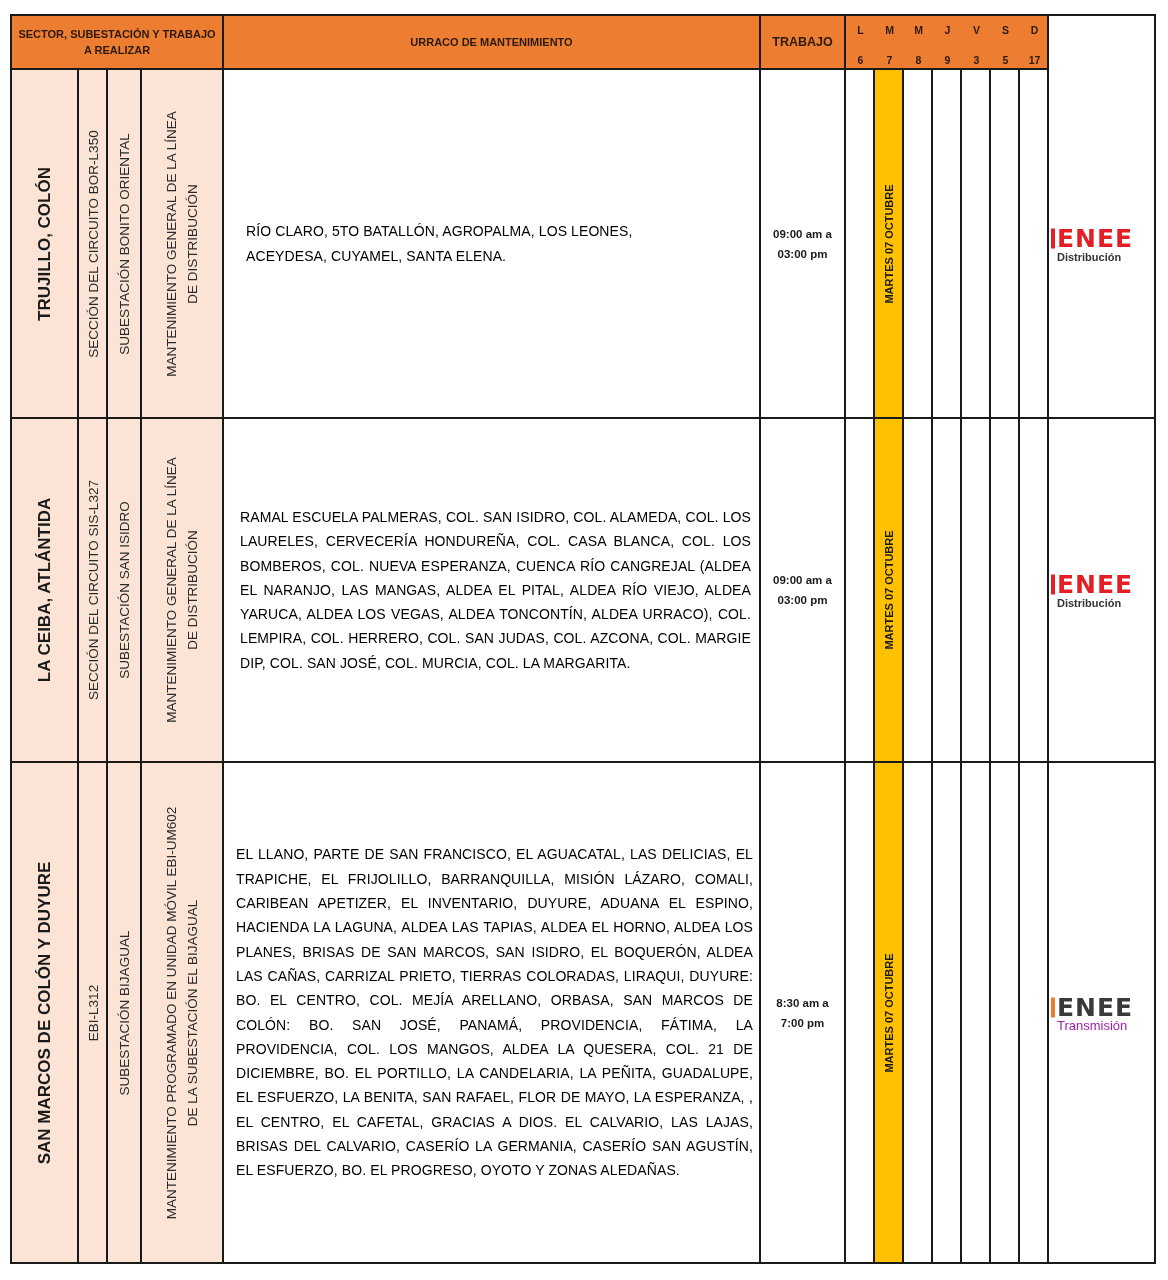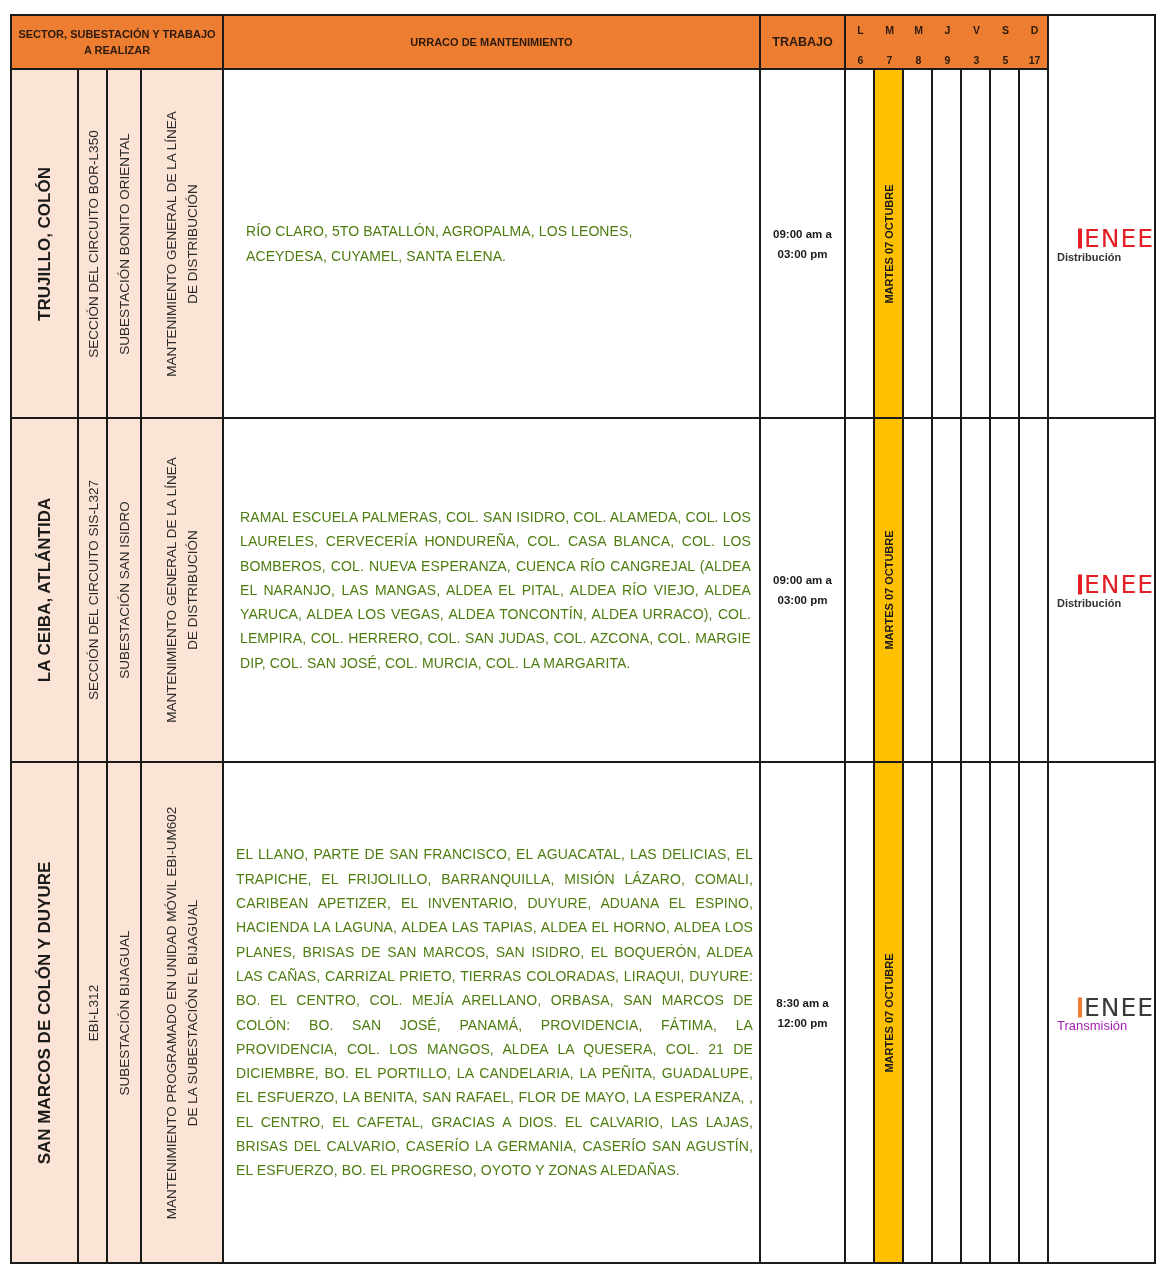--- a/index.html
+++ b/index.html
@@ -33,33 +33,33 @@
     .vtext { position: absolute; left: 50%; top: 50%; transform: translate(-50%, -50%) rotate(-90deg);
              white-space: nowrap; text-align: center; }
     .c-sector { left: 0; width: 67px; }
     .c-sector .vtext { font-size: 17px; font-weight: bold; color: #1a1a1a; }
     .c-circuit { left: 67px; width: 29px; }
     .c-sub { left: 96px; width: 34px; }
     .c-work { left: 130px; width: 82px; }
     .c-circuit .vtext, .c-sub .vtext, .c-work .vtext { font-size: 13.5px; color: #2a2a2a; line-height: 21px; }
 
     .c-zonas { left: 212px; width: 537px; display: flex; align-items: center; }
-    .zonas-text { font-size: 14px; line-height: 24.3px; color: #4d7c0f; text-align: justify;
+    .zonas-text { font-size: 14px; line-height: 24.3px; color: #000000; text-align: justify;
                   padding: 0 8px 0 16px; letter-spacing: 0.1px; }
     .c-horario { left: 749px; width: 85px; display: flex; align-items: center; justify-content: center; }
     .horario-text { font-size: 11.5px; font-weight: bold; line-height: 20px; text-align: center; color: #1a1a1a; }
 
     .c-day { width: 29px; }
     .c-day.active { background: #ffc000; }
     .c-day.active .vtext { font-size: 11px; font-weight: bold; color: #1a1a1a; }
 
     .c-logo { left: 1037px; width: 105px; border-right: none; }
     .logo { position: absolute; left: 2px; top: 50%; transform: translateY(-50%); width: 103px; }
-    .logo .enee { font-size: 25px; font-weight: normal; letter-spacing: 1px; line-height: 25px;
-                  font-family: "DejaVu Sans", sans-serif; text-align: right; }
+    .logo .enee { font-size: 25px; font-weight: bold; letter-spacing: 1px; line-height: 25px;
+                  font-family: "DejaVu Sans", sans-serif; }
     .logo .sub { font-size: 11px; font-weight: bold; line-height: 12px; padding-left: 6px; color: #333; }
     .logo.dist .enee { color: #e31e24; }
     .logo.dist .bar { display: inline-block; width: 4px; height: 20px; background: #e31e24; margin-right: 2px; vertical-align: -2px; }
     .logo.trans .enee { color: #3a3a3a; }
     .logo.trans .bar { display: inline-block; width: 4px; height: 20px; background: #ed7d31; margin-right: 2px; vertical-align: -2px; }
     .logo.trans .sub { color: #a21caf; font-weight: normal; font-size: 13px; }
   </style>
 </head>
 <body>
 
@@ -205,21 +205,21 @@
           <div>MANTENIMIENTO PROGRAMADO EN UNIDAD MÓVIL EBI-UM602</div>
           <div>DE LA SUBESTACIÓN EL BIJAGUAL</div>
         </div>
       </div>
     <div class="cell c-zonas">
         <div class="zonas-text" style="padding-left:12px;padding-right:6px;">EL LLANO, PARTE DE SAN FRANCISCO, EL AGUACATAL, LAS DELICIAS, EL TRAPICHE, EL FRIJOLILLO, BARRANQUILLA, MISIÓN LÁZARO, COMALI, CARIBEAN APETIZER, EL INVENTARIO, DUYURE, ADUANA EL ESPINO, HACIENDA LA LAGUNA, ALDEA LAS TAPIAS, ALDEA EL HORNO, ALDEA LOS PLANES, BRISAS DE SAN MARCOS, SAN ISIDRO, EL BOQUERÓN, ALDEA LAS CAÑAS, CARRIZAL PRIETO, TIERRAS COLORADAS, LIRAQUI, DUYURE: BO. EL CENTRO, COL. MEJÍA ARELLANO, ORBASA, SAN MARCOS DE COLÓN: BO. SAN JOSÉ, PANAMÁ, PROVIDENCIA, FÁTIMA, LA PROVIDENCIA, COL. LOS MANGOS, ALDEA LA QUESERA, COL. 21 DE DICIEMBRE, BO. EL PORTILLO, LA CANDELARIA, LA PEÑITA, GUADALUPE, EL ESFUERZO, LA BENITA, SAN RAFAEL, FLOR DE MAYO, LA ESPERANZA, , EL CENTRO, EL CAFETAL, GRACIAS A DIOS. EL CALVARIO, LAS LAJAS, BRISAS DEL CALVARIO, CASERÍO LA GERMANIA, CASERÍO SAN AGUSTÍN, EL ESFUERZO, BO. EL PROGRESO, OYOTO Y ZONAS ALEDAÑAS.</div>
       </div>
     <div class="cell c-horario">
         <div class="horario-text">
           <div>8:30 am a</div>
-          <div>12:00 pm</div>
+          <div>7:00 pm</div>
         </div>
       </div>
     <div class="cell c-day" style="left:834px"></div>
     <div class="cell c-day active" style="left:863px">
         <div class="vtext">MARTES 07 OCTUBRE</div>
       </div>
     <div class="cell c-day" style="left:892px"></div>
     <div class="cell c-day" style="left:921px"></div>
     <div class="cell c-day" style="left:950px"></div>
     <div class="cell c-day" style="left:979px"></div>

